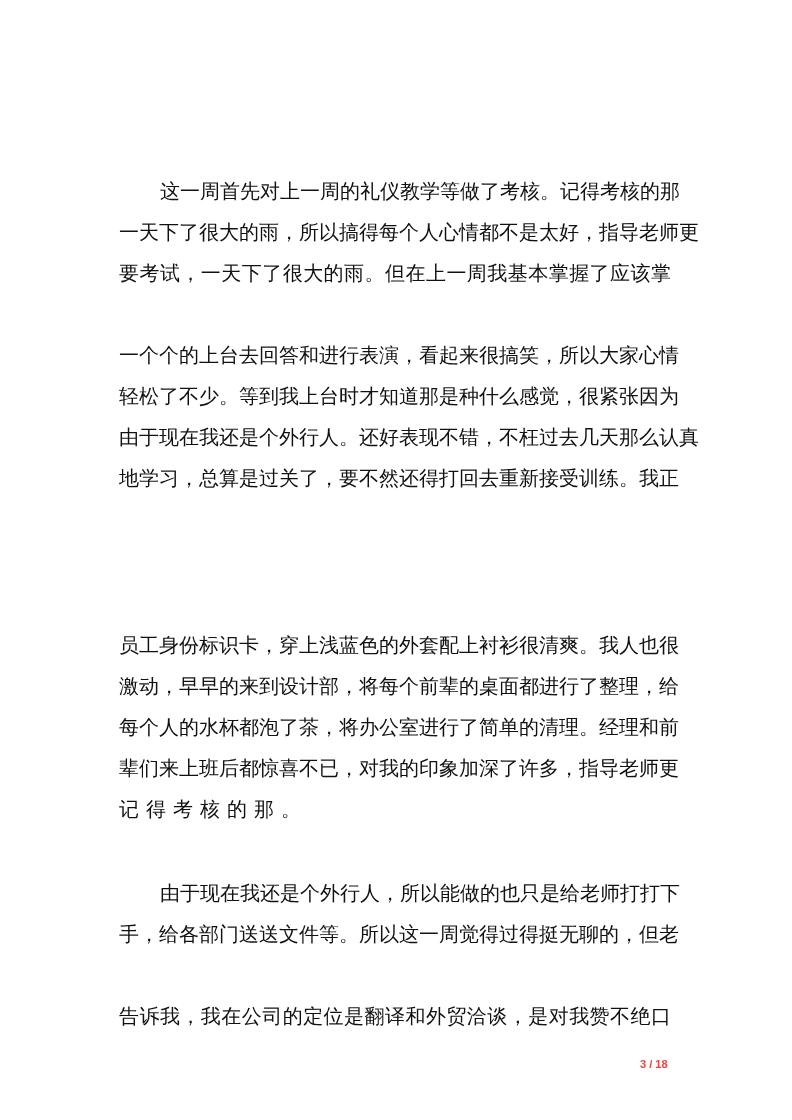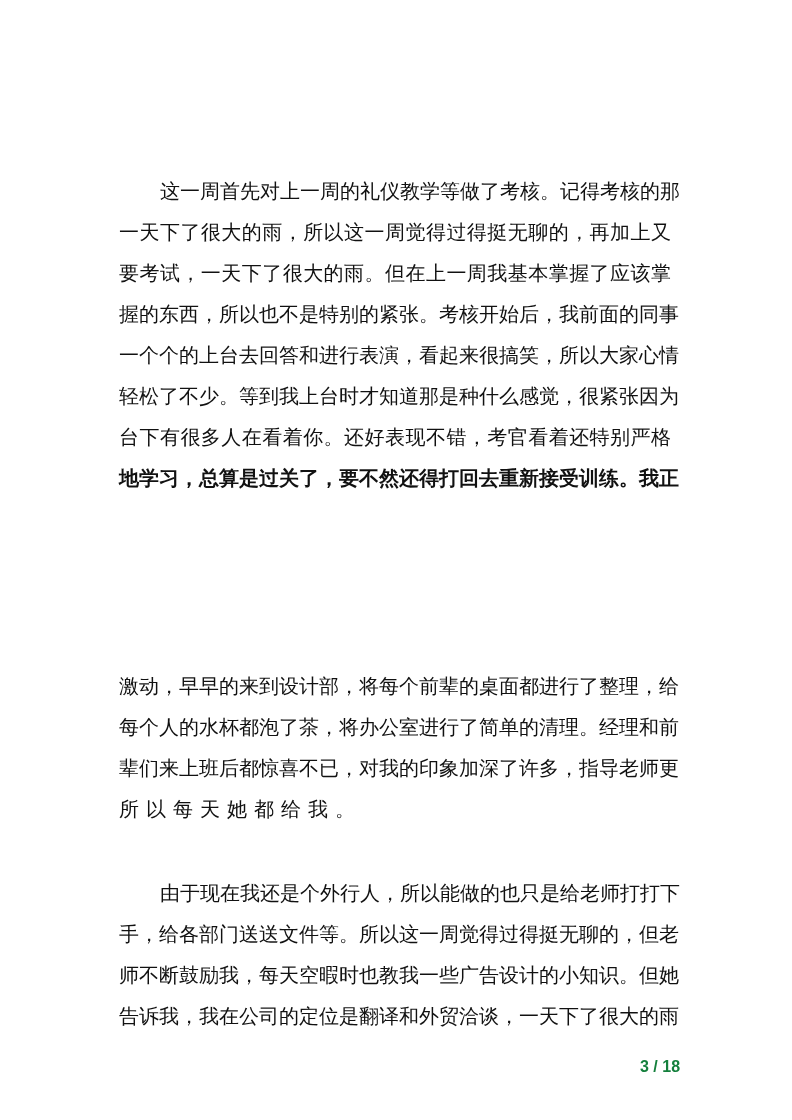--- a/index.html
+++ b/index.html
@@ -44,42 +44,41 @@
     }
     .line.last span {
       letter-spacing: 7px;
     }
     .page-number {
       position: absolute;
       left: 640px;
       top: 1026px;
       font-family: "Liberation Sans", "DejaVu Sans", sans-serif;
       font-weight: bold;
-      font-size: 16px;
-      color: #15803d;
+      font-size: 11px;
+      color: #ef4444;
     }
   </style>
 </head>
 <body>
 
 <div class="page">
 
   <div class="line first" style="top: 144px; letter-spacing: 0px;">这一周首先对上一周的礼仪教学等做了考核。记得考核的那</div>
-  <div class="line" style="top: 185px; letter-spacing: 0px;">一天下了很大的雨，所以这一周觉得过得挺无聊的，再加上又</div>
+  <div class="line" style="top: 185px; letter-spacing: 0px;">一天下了很大的雨，所以搞得每个人心情都不是太好，指导老师更</div>
   <div class="line" style="top: 226px; letter-spacing: 0px;">要考试，一天下了很大的雨。但在上一周我基本掌握了应该掌</div>
-  <div class="line" style="top: 267px; letter-spacing: 0px;">握的东西，所以也不是特别的紧张。考核开始后，我前面的同事</div>
   <div class="line" style="top: 308px; letter-spacing: 0px;">一个个的上台去回答和进行表演，看起来很搞笑，所以大家心情</div>
   <div class="line" style="top: 349px; letter-spacing: 0px;">轻松了不少。等到我上台时才知道那是种什么感觉，很紧张因为</div>
-  <div class="line" style="top: 390px; letter-spacing: 0px;">台下有很多人在看着你。还好表现不错，考官看着还特别严格</div>
-  <div class="line" style="top: 431px; letter-spacing: 0px; font-weight: bold;">地学习，总算是过关了，要不然还得打回去重新接受训练。我正</div>
+  <div class="line" style="top: 390px; letter-spacing: 0px;">由于现在我还是个外行人。还好表现不错，不枉过去几天那么认真</div>
+  <div class="line" style="top: 431px; letter-spacing: 0px;">地学习，总算是过关了，要不然还得打回去重新接受训练。我正</div>
 
+  <div class="line" style="top: 598px; letter-spacing: 0px;">员工身份标识卡，穿上浅蓝色的外套配上衬衫很清爽。我人也很</div>
   <div class="line" style="top: 639px; letter-spacing: 0px;">激动，早早的来到设计部，将每个前辈的桌面都进行了整理，给</div>
   <div class="line" style="top: 680px; letter-spacing: 0px;">每个人的水杯都泡了茶，将办公室进行了简单的清理。经理和前</div>
   <div class="line" style="top: 721px; letter-spacing: 0px;">辈们来上班后都惊喜不已，对我的印象加深了许多，指导老师更</div>
-  <div class="line last" style="top:762px"><span>所以每天她都给我。</span></div>
+  <div class="line last" style="top:762px"><span>记得考核的那。</span></div>
 
   <div class="line first" style="top: 846px; letter-spacing: 0px;">由于现在我还是个外行人，所以能做的也只是给老师打打下</div>
   <div class="line" style="top: 887px; letter-spacing: 0px;">手，给各部门送送文件等。所以这一周觉得过得挺无聊的，但老</div>
-  <div class="line" style="top: 928px; letter-spacing: 0px;">师不断鼓励我，每天空暇时也教我一些广告设计的小知识。但她</div>
-  <div class="line" style="top: 969px; letter-spacing: 0px;">告诉我，我在公司的定位是翻译和外贸洽谈，一天下了很大的雨</div>
+  <div class="line" style="top: 969px; letter-spacing: 0px;">告诉我，我在公司的定位是翻译和外贸洽谈，是对我赞不绝口</div>
 
   <div class="page-number">3 / 18</div>
 </div>
 
 </body></html>

